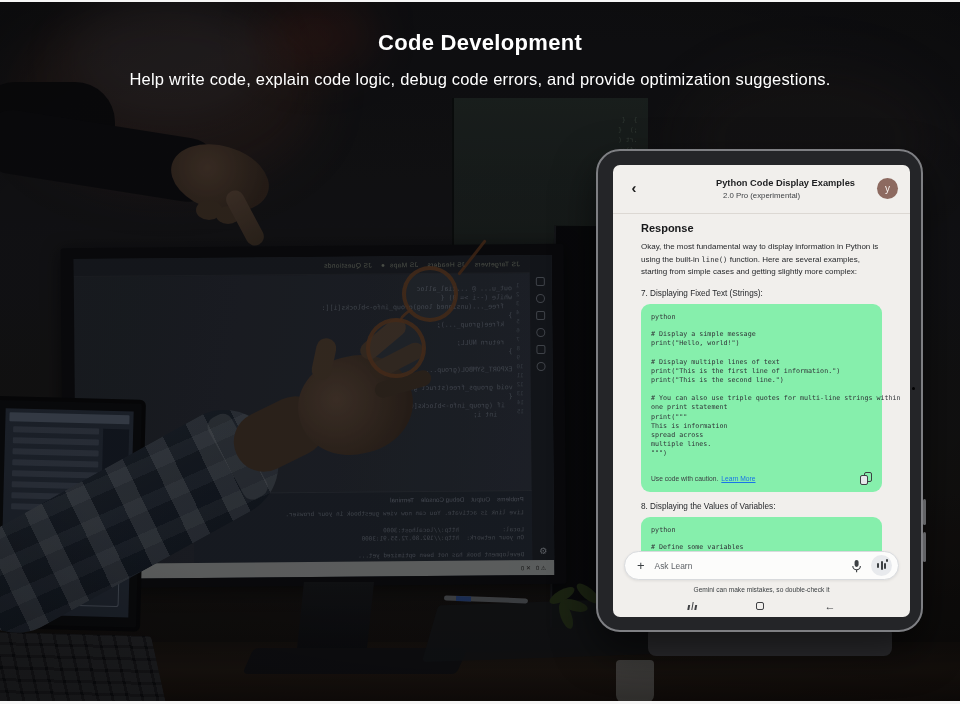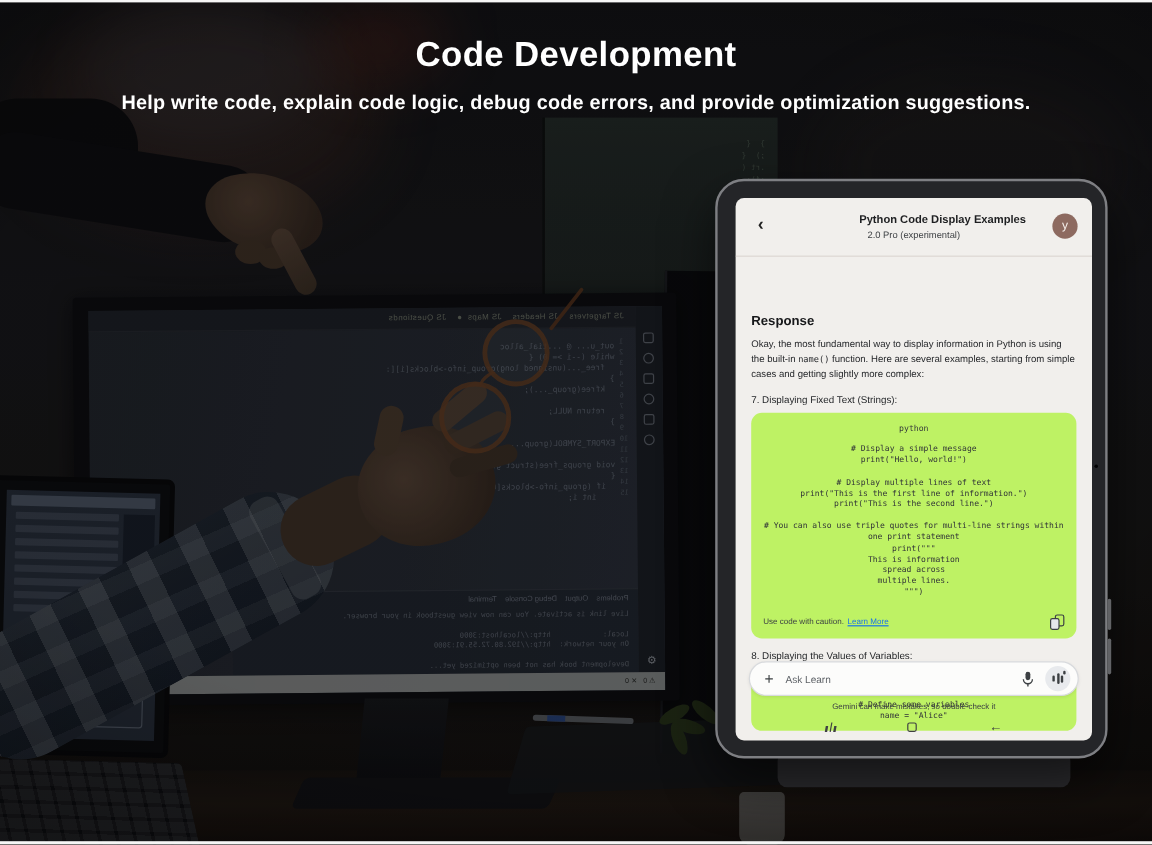--- a/index.html
+++ b/index.html
@@ -120,22 +120,22 @@
   .vignette{position:absolute;inset:0;z-index:30;pointer-events:none;
     background:radial-gradient(120% 95% at 50% 45%,rgba(0,0,0,.18) 45%,rgba(0,0,0,.55) 100%);}
   .darken{position:absolute;inset:0;z-index:30;background:rgba(8,8,11,.32);pointer-events:none;}
 
   .edge{position:absolute;left:0;right:0;background:#f6f6f6;z-index:80;}
   .edge-top{top:0;height:2px;}
   .edge-bottom{bottom:0;height:3px;}
 
   
   .banner{position:absolute;left:0;top:0;width:100%;z-index:40;text-align:center;color:#fff;}
-  .banner h1{margin:30px 0 0;font-size:29px;font-weight:700;letter-spacing:.3px;}
-  .banner p{margin:14px 40px 0;font-size:16.5px;font-weight:700;letter-spacing:.2px;}
+  .banner h1{margin:30px 0 0;font-size:22px;font-weight:700;letter-spacing:.3px;}
+  .banner p{margin:14px 40px 0;font-size:16.5px;font-weight:400;letter-spacing:.2px;}
 
   
   .tablet-stand{position:absolute;left:648px;top:626px;width:244px;height:30px;background:#2b2b2e;
     border-radius:8px;z-index:31;}
   .tablet{position:absolute;left:596px;top:149px;width:327px;height:483px;z-index:60;
     background:#242528;border:2px solid #7e7f83;border-radius:24px;
     box-shadow:0 18px 42px rgba(0,0,0,.55);}
   .side-btn{position:absolute;right:-5px;width:3px;border-radius:2px;background:#626366;}
   .cam-dot{position:absolute;right:6px;top:236px;width:3px;height:3px;border-radius:50%;background:#020203;}
   .screen{position:absolute;left:15px;top:14px;width:297px;height:452px;background:#f1efec;
@@ -144,26 +144,26 @@
   .app-header{position:relative;height:48px;}
   .back-btn{position:absolute;left:12px;top:12px;width:18px;height:22px;font-size:15px;line-height:22px;
     text-align:center;color:#1f1f1f;cursor:pointer;font-weight:600;}
   .hdr-center{padding-top:13px;text-align:center;}
   .hdr-title{font-size:9.3px;font-weight:700;color:#1e1f21;margin-left:48px;}
   .hdr-model{font-size:7.8px;color:#3f4245;margin-top:3px;}
   .avatar{position:absolute;right:12px;top:13px;width:21px;height:21px;border-radius:50%;
     background:#8d6a60;color:#f6efeb;font-size:10px;line-height:21px;text-align:center;}
   .app-divider{height:1px;background:#dcd8d3;}
 
-  .app-content{padding:8px 13px 0;margin-top:40px;}
+  .app-content{padding:8px 28px 0;}
   .resp-h{font-size:11px;font-weight:700;color:#17181a;}
   .intro{margin-top:7px;font-size:8px;line-height:12.7px;color:#26282b;}
   .inline-code{font-family:"DejaVu Sans Mono",monospace;font-size:7.2px;}
   .sec-title{margin:10px 0 6px;font-size:8.2px;color:#26282b;}
-  .code-card{background:#bef264;border-radius:9px;padding:9px 10px 7px;text-align:center;}
+  .code-card{background:#86efac;border-radius:9px;padding:9px 10px 7px;}
   .lang{font-family:"DejaVu Sans Mono",monospace;font-size:6.8px;color:#34373a;}
   pre.code{margin:9px 0 0;font-family:"DejaVu Sans Mono",monospace;font-size:6.7px;
     line-height:9.15px;color:#303337;white-space:pre;}
   .card-footer{display:flex;align-items:center;margin-top:14px;font-size:6.7px;color:#3c4043;}
   .learn-link{color:#1a73e8;text-decoration:underline;margin-left:3px;cursor:pointer;}
   .copy-btn{margin-left:auto;position:relative;width:12px;height:13px;cursor:pointer;}
   .copy-back{position:absolute;right:0;top:0;width:8px;height:10px;border:1.1px solid #3c4043;border-radius:2px;}
   .copy-front{position:absolute;left:0;bottom:0;width:8px;height:10px;border:1.1px solid #3c4043;
     border-radius:2px;background:#e5e7ea;}
 
@@ -345,21 +345,21 @@
           <div class="hdr-title">Python Code Display Examples</div>
           <div class="hdr-model">2.0 Pro (experimental)</div>
         </div>
         <div class="avatar">y</div>
       </div>
       <div class="app-divider"></div>
 
       <div class="app-content">
         <div class="resp-h">Response</div>
 
-        <p class="intro"><span>Okay, the most fundamental way to display information in Python is using the built-in </span><span class="inline-code">name()</span><span> function. Here are several examples, starting from simple cases and getting slightly more complex:</span></p>
+        <p class="intro"><span>Okay, the most fundamental way to display information in Python is using the built-in </span><span class="inline-code">line()</span><span> function. Here are several examples, starting from simple cases and getting slightly more complex:</span></p>
 
         <div class="sec-title">7. Displaying Fixed Text (Strings):</div>
 
         <div class="code-card">
           <div class="lang">python</div>
           <pre class="code"># Display a simple message
 print("Hello, world!")
 
 # Display multiple lines of text
 print("This is the first line of information.")

